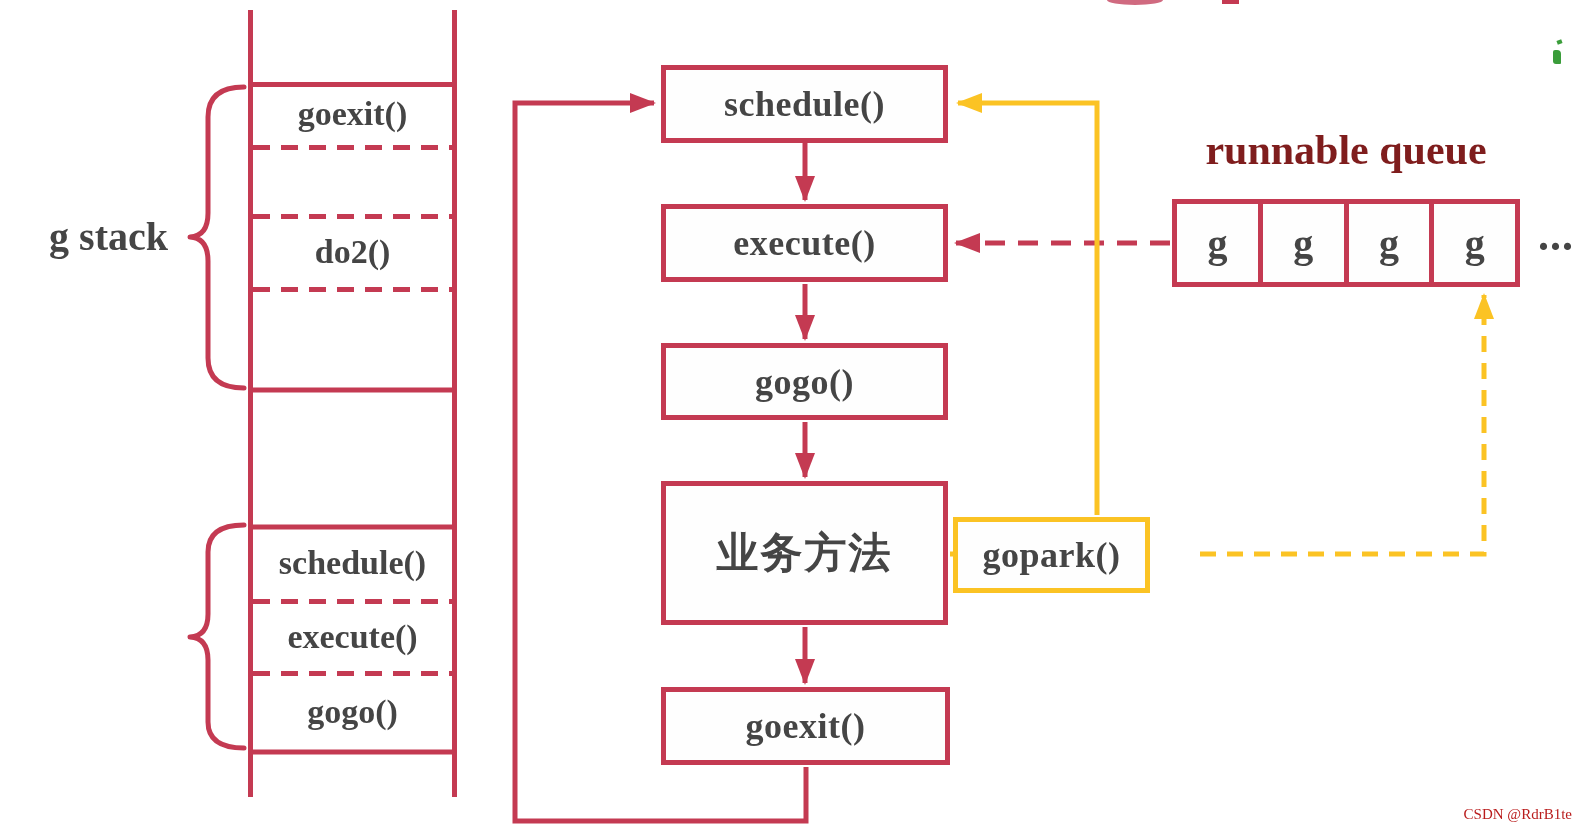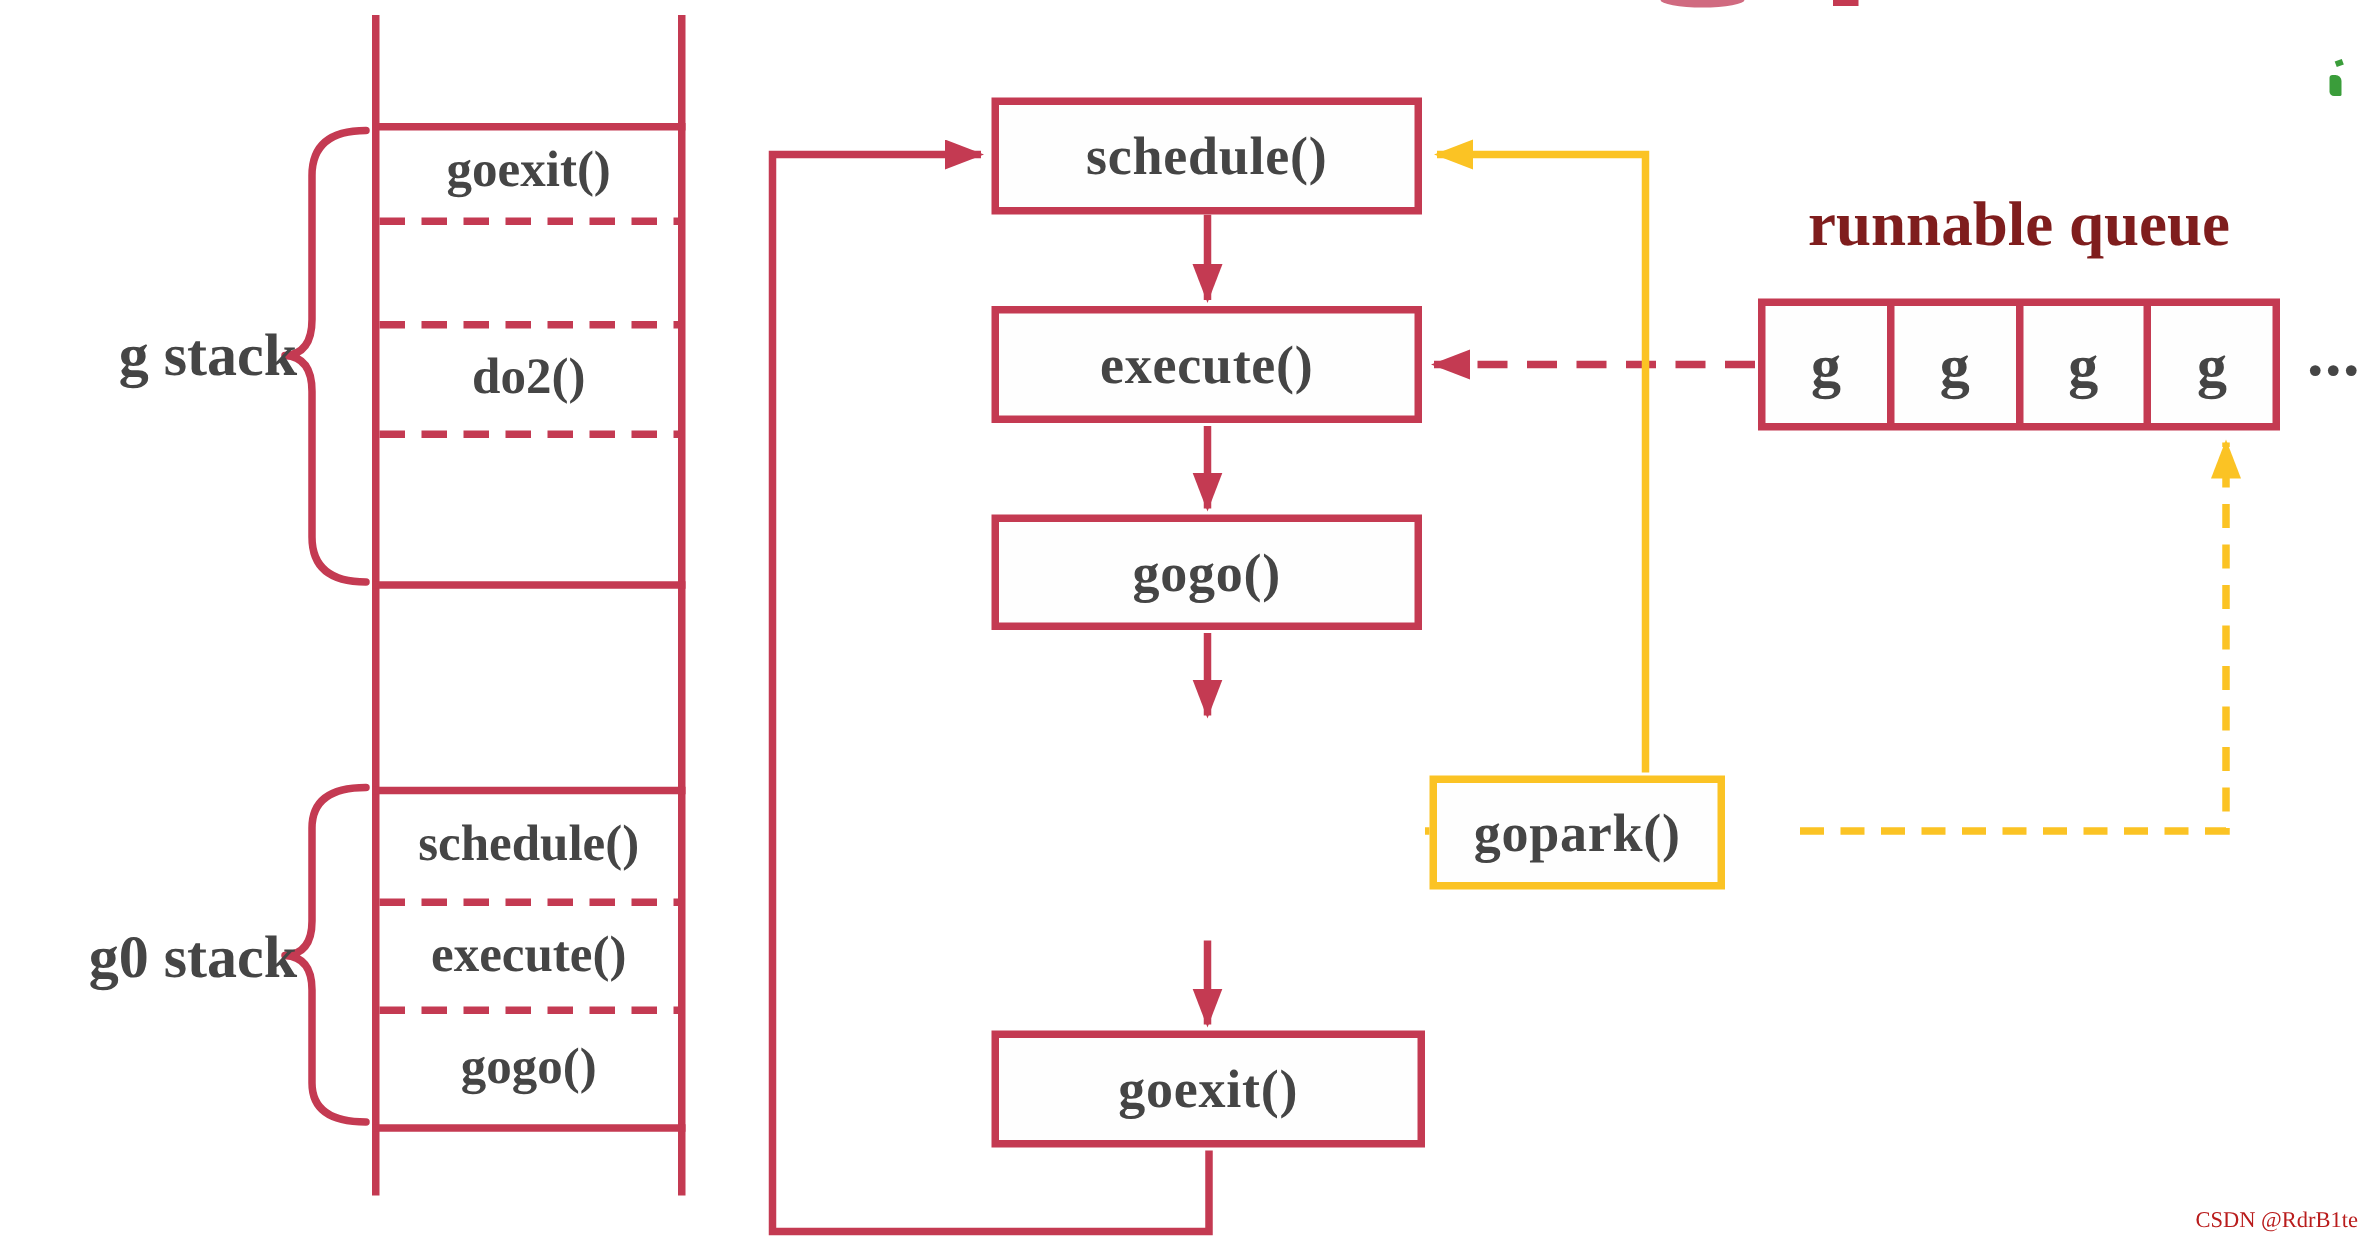--- a/index.html
+++ b/index.html
@@ -22,21 +22,21 @@
     letter-spacing:0.5px;
   }
   .box.yellow{border-color:#FBC324;}
   .biz{font-size:42px;letter-spacing:2px;}
   .stack-label{
     position:absolute;left:253px;width:199px;height:40px;line-height:40px;
     text-align:center;font-weight:700;font-size:34px;color:#454545;
   }
   .side-label{
     position:absolute;left:0;width:168px;height:48px;line-height:48px;
-    text-align:right;font-weight:700;font-size:40px;color:#454545;padding-left:30px;
+    text-align:right;font-weight:700;font-size:40px;color:#454545;
   }
   .queue{
     position:absolute;left:1172px;top:199px;width:348px;height:88px;
     border:5px solid #C43A52;box-sizing:border-box;
     display:flex;background:#fefefe;
   }
   .queue .cell{
     flex:1;display:flex;align-items:center;justify-content:center;
     font-weight:700;font-size:40px;color:#454545;
     border-left:5px solid #C43A52;
@@ -114,25 +114,25 @@
     </g>
   </svg>
 
   <div class="stack-label" style="top:94px">goexit()</div>
   <div class="stack-label" style="top:232px">do2()</div>
   <div class="stack-label" style="top:543px">schedule()</div>
   <div class="stack-label" style="top:617px">execute()</div>
   <div class="stack-label" style="top:692px">gogo()</div>
 
   <div class="side-label" style="top:213px">g stack</div>
-  <div class="side-label" style="top:614px">g0 stack</div>
 
   <div class="box" style="left:661px;top:65px;width:287px;height:78px">schedule()</div>
   <div class="box" style="left:661px;top:204px;width:287px;height:78px">execute()</div>
   <div class="box" style="left:661px;top:343px;width:287px;height:77px">gogo()</div>
+  <div class="box biz" style="left:661px;top:481px;width:287px;height:144px">业务方法</div>
   <div class="box" style="left:661px;top:687px;width:289px;height:78px">goexit()</div>
   <div class="box yellow" style="left:953px;top:517px;width:197px;height:76px">gopark()</div>
 
   <div class="queue-title">runnable queue</div>
   <div class="queue">
     <div class="cell">g</div>
     <div class="cell">g</div>
     <div class="cell">g</div>
     <div class="cell">g</div>
   </div>

